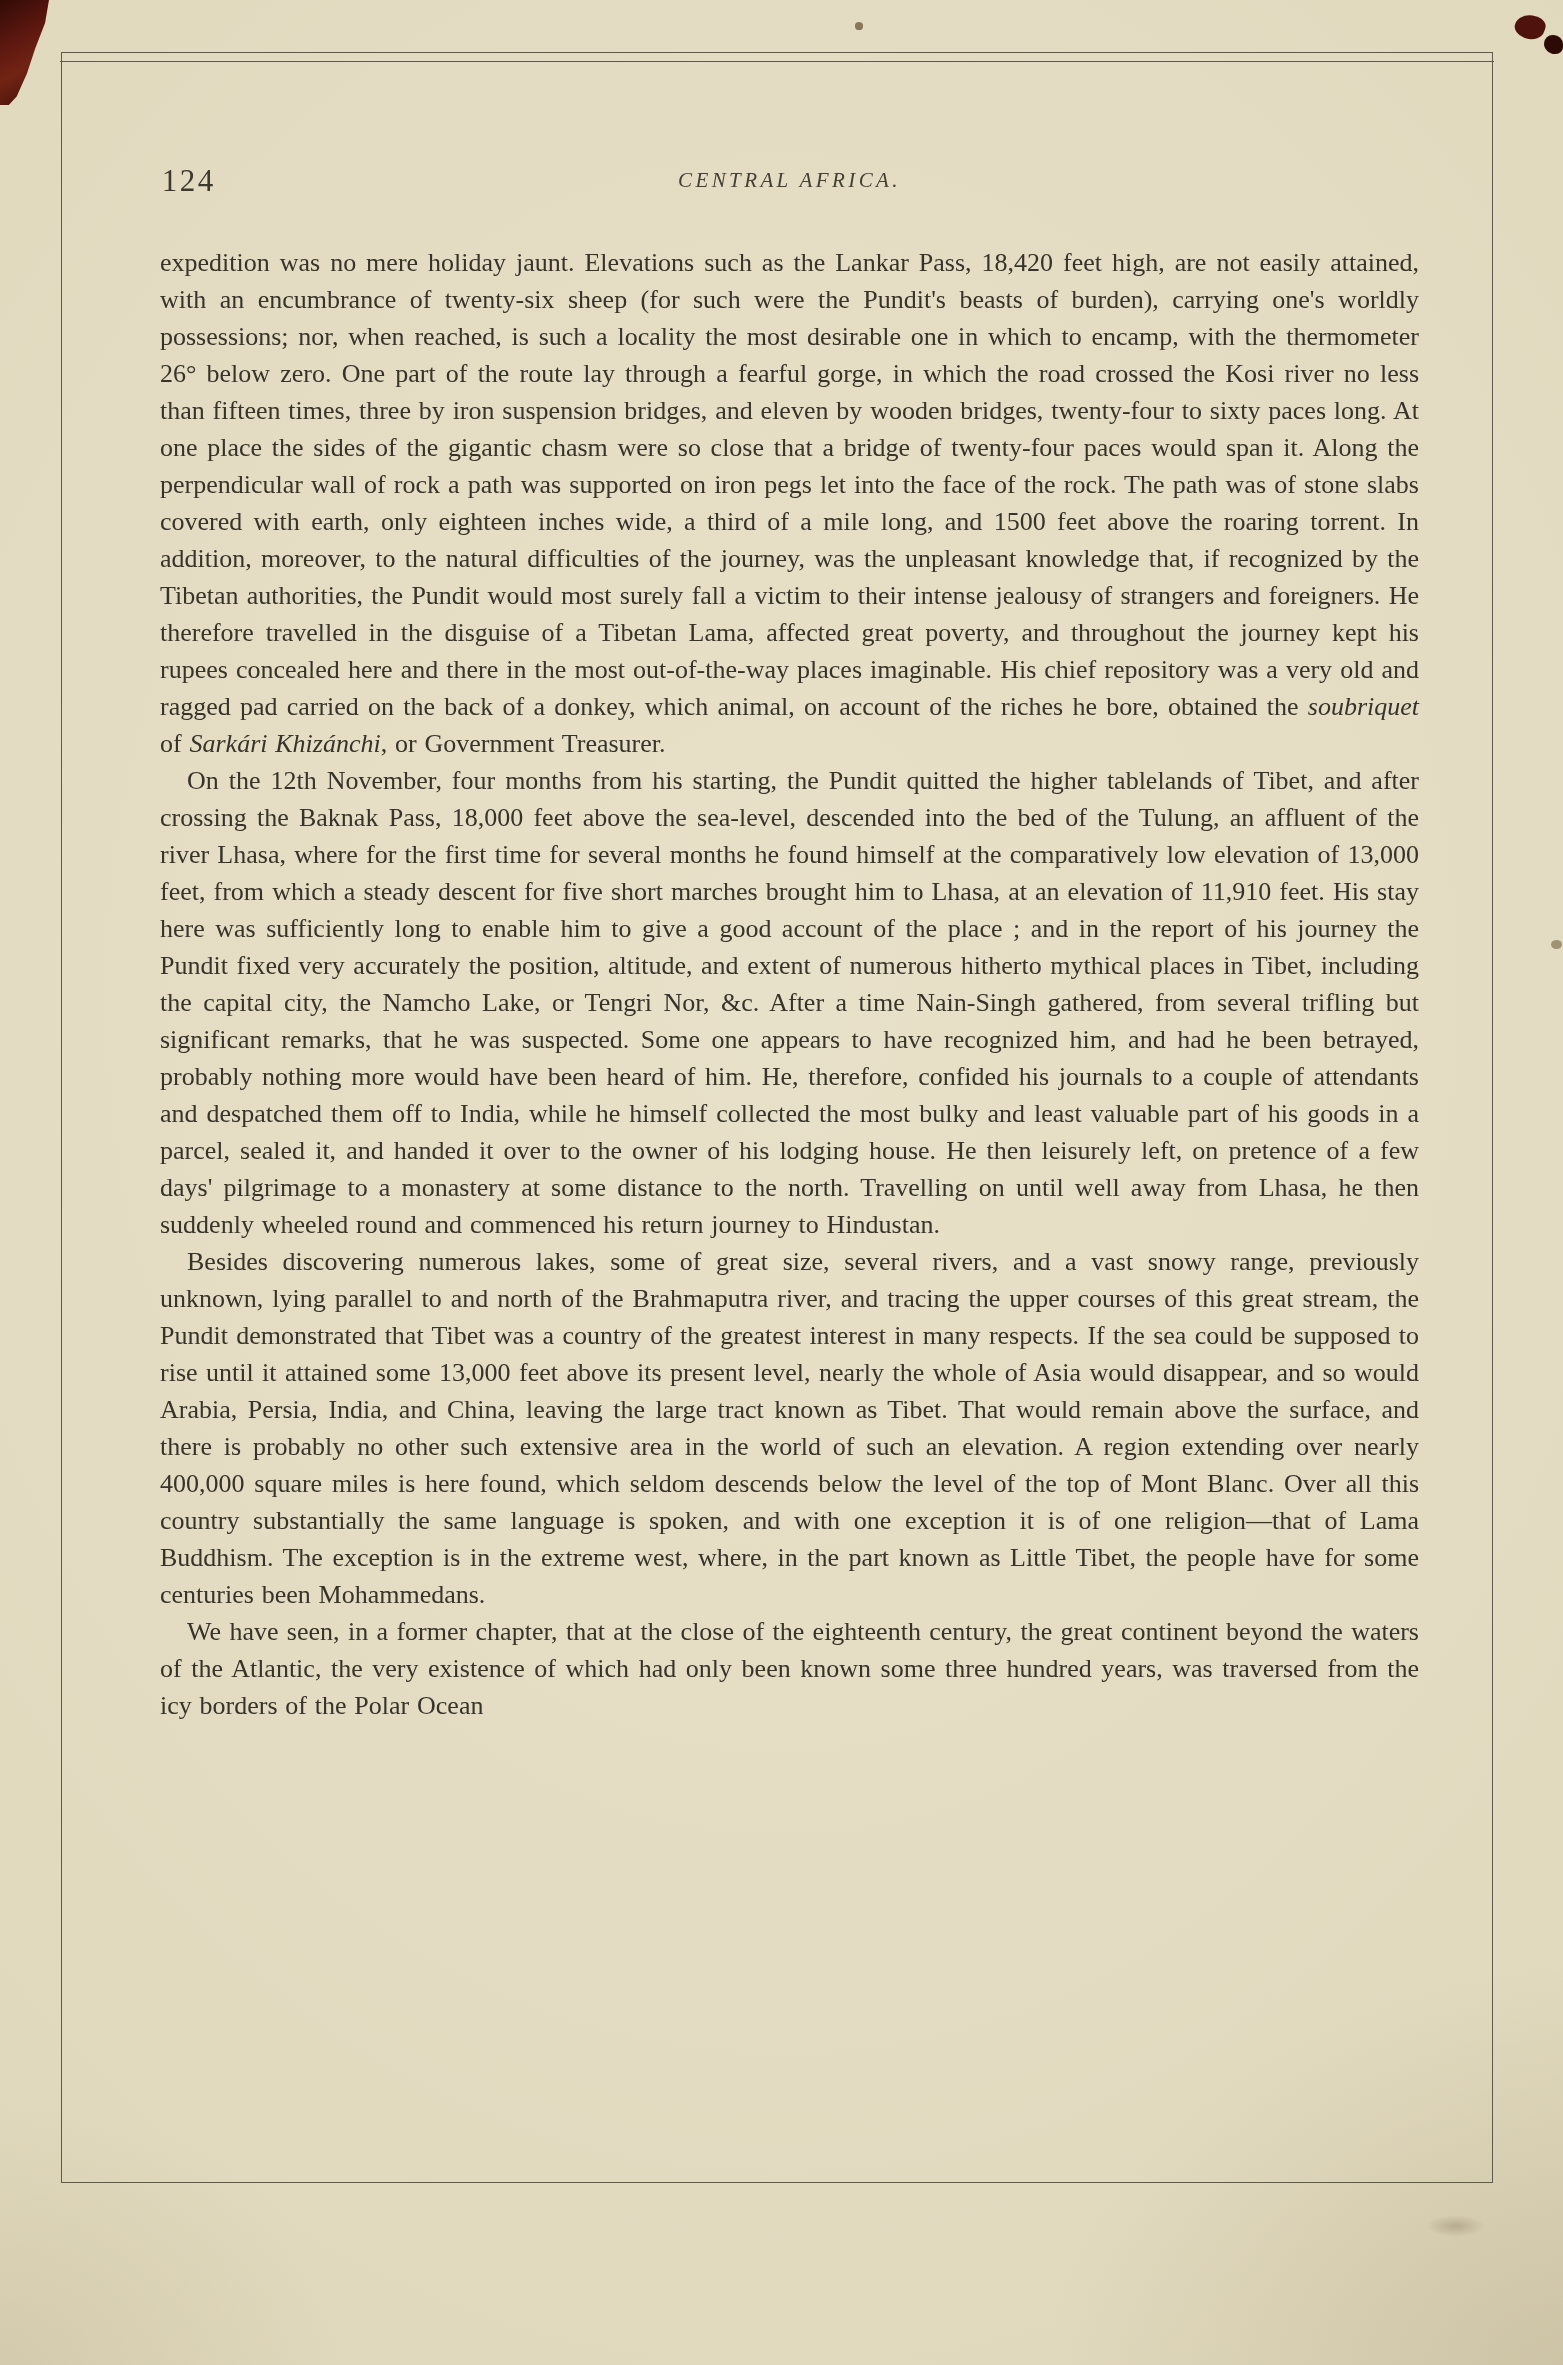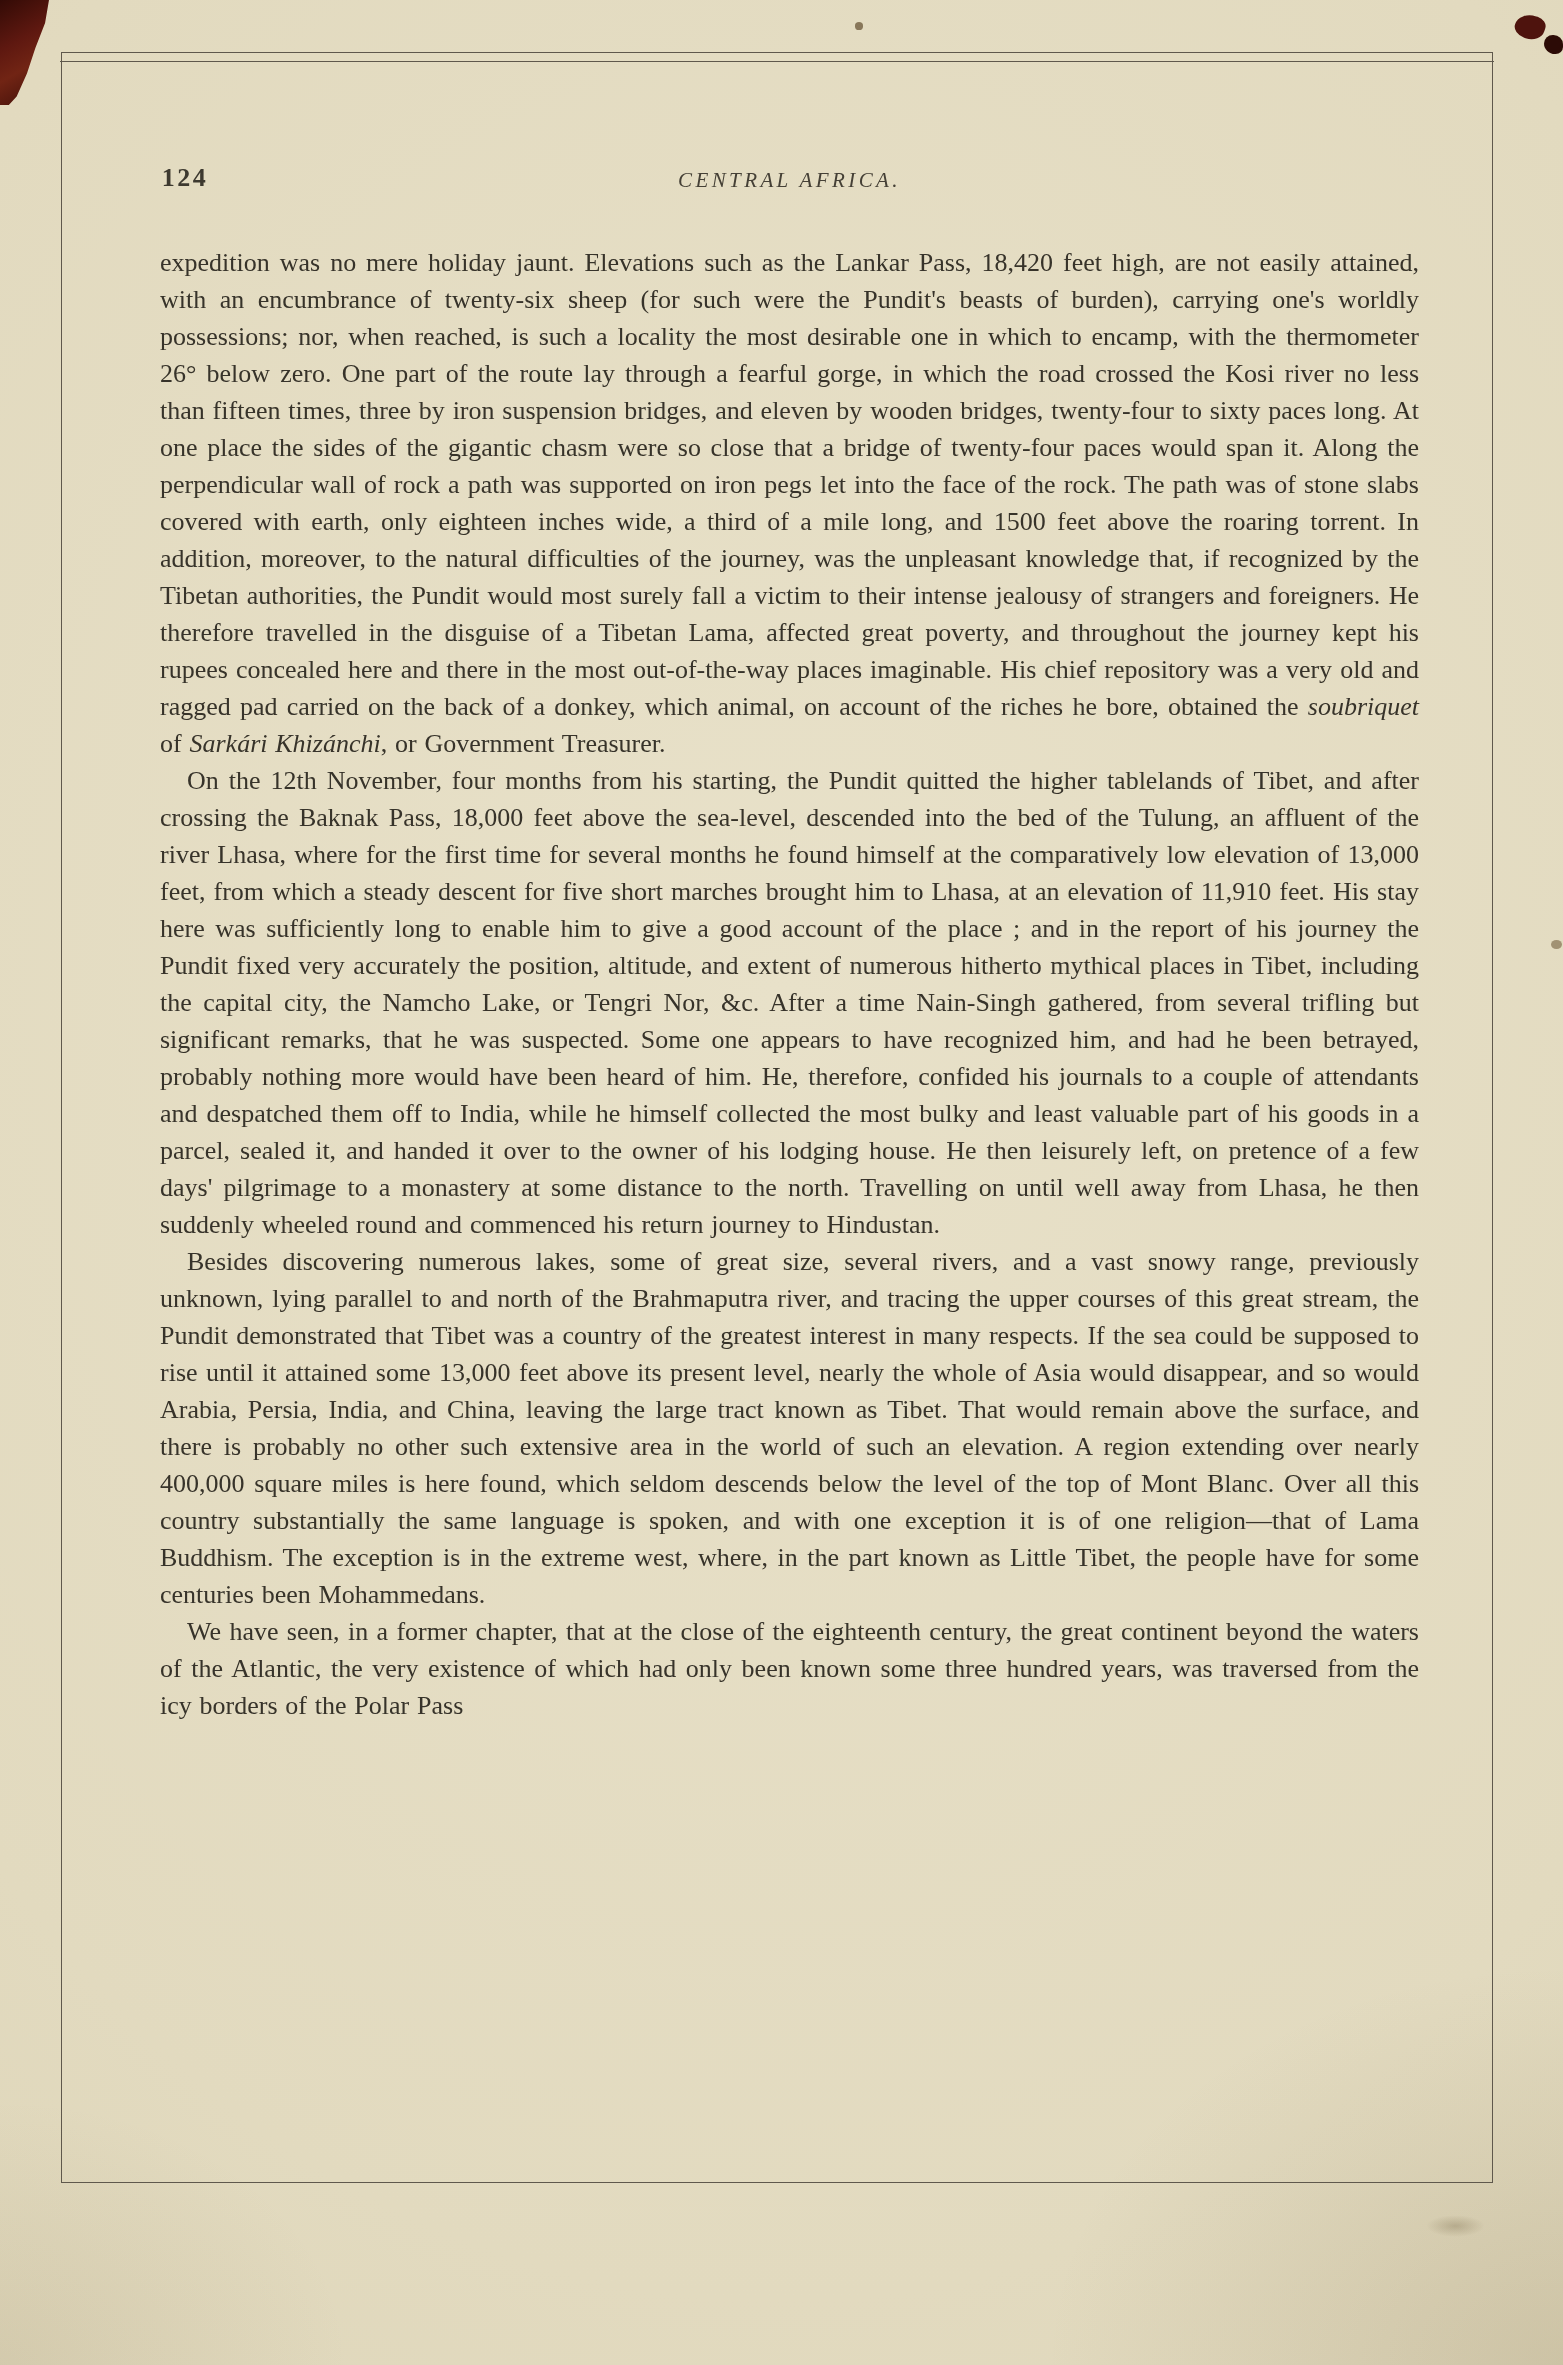--- a/index.html
+++ b/index.html
@@ -64,21 +64,21 @@
     position: absolute; left: -1.7px; top: 7.6px; width: calc(100% + 3.4px);
     border-top: 1.7px solid #5f584c;
   }
   .content {
     position: absolute; left: 98px; right: 73px; top: 110px;
     color: #38342b;
   }
   .header-row { position: relative; height: 32px; margin-bottom: 49px; }
   .page-number {
     position: absolute; left: 1.7px; top: 0;
-    font-size: 26px; letter-spacing: 2.5px; color: #3d392f; font-weight: bold;
+    font-size: 31px; letter-spacing: 2.5px; color: #3d392f;
   }
   .running-header {
     position: absolute; left: 50%; top: 5px; transform: translateX(-50%);
     font-size: 21px; letter-spacing: 3.4px; color: #454036; white-space: nowrap; font-style: italic;
   }
   .body-para {
     font-size: 26px; line-height: 37px;
     text-align: justify; color: #37332a;
     word-spacing: 1.3px;
   }
@@ -114,17 +114,17 @@
       <span class="running-header">CENTRAL AFRICA.</span>
     </div>
 
     <p class="body-para"><span>expedition was no mere holiday jaunt.  Elevations such as the Lankar Pass, 18,420 feet high, are not easily attained, with an encumbrance of twenty-six sheep (for such were the Pundit's beasts of burden), carrying one's worldly possessions; nor, when reached, is such a locality the most desirable one in which to encamp, with the thermometer 26° below zero.  One part of the route lay through a fearful gorge, in which the road crossed the Kosi river no less than fifteen times, three by iron suspension bridges, and eleven by wooden bridges, twenty-four to sixty paces long.  At one place the sides of the gigantic chasm were so close that a bridge of twenty-four paces would span it.  Along the perpendicular wall of rock a path was supported on iron pegs let into the face of the rock.  The path was of stone slabs covered with earth, only eighteen inches wide, a third of a mile long, and 1500 feet above the roaring torrent.  In addition, moreover, to the natural difficulties of the journey, was the unpleasant knowledge that, if recognized by the Tibetan authorities, the Pundit would most surely fall a victim to their intense jealousy of strangers and foreigners.  He therefore travelled in the disguise of a Tibetan Lama, affected great poverty, and throughout the journey kept his rupees concealed here and there in the most out-of-the-way places imaginable.  His chief repository was a very old and ragged pad carried on the back of a donkey, which animal, on account of the riches he bore, obtained the </span><i>soubriquet</i><span> of </span><i>Sarkári Khizánchi</i><span>, or Government Treasurer.</span></p>
 
     <p class="body-para indent">On the 12th November, four months from his starting, the Pundit quitted the higher tablelands of Tibet, and after crossing the Baknak Pass, 18,000 feet above the sea-level, descended into the bed of the Tulung, an affluent of the river Lhasa, where for the first time for several months he found himself at the comparatively low elevation of 13,000 feet, from which a steady descent for five short marches brought him to Lhasa, at an elevation of 11,910 feet. His stay here was sufficiently long to enable him to give a good account of the place ; and in the report of his journey the Pundit fixed very accurately the position, altitude, and extent of numerous hitherto mythical places in Tibet, including the capital city, the Namcho Lake, or Tengri Nor, &amp;c.  After a time Nain-Singh gathered, from several trifling but significant remarks, that he was suspected.  Some one appears to have recognized him, and had he been betrayed, probably nothing more would have been heard of him.  He, therefore, confided his journals to a couple of attendants and despatched them off to India, while he himself collected the most bulky and least valuable part of his goods in a parcel, sealed it, and handed it over to the owner of his lodging house.  He then leisurely left, on pretence of a few days' pilgrimage to a monastery at some distance to the north.  Travelling on until well away from Lhasa, he then suddenly wheeled round and commenced his return journey to Hindustan.</p>
 
     <p class="body-para indent">Besides discovering numerous lakes, some of great size, several rivers, and a vast snowy range, previously unknown, lying parallel to and north of the Brahmaputra river, and tracing the upper courses of this great stream, the Pundit demonstrated that Tibet was a country of the greatest interest in many respects.  If the sea could be supposed to rise until it attained some 13,000 feet above its present level, nearly the whole of Asia would disappear, and so would Arabia, Persia, India, and China, leaving the large tract known as Tibet.  That would remain above the surface, and there is probably no other such extensive area in the world of such an elevation.  A region extending over nearly 400,000 square miles is here found, which seldom descends below the level of the top of Mont Blanc.  Over all this country substantially the same language is spoken, and with one exception it is of one religion—that of Lama Buddhism. The exception is in the extreme west, where, in the part known as Little Tibet, the people have for some centuries been Mohammedans.</p>
 
 
-    <p class="body-para indent">We have seen, in a former chapter, that at the close of the eighteenth century, the great continent beyond the waters of the Atlantic, the very existence of which had only been known some three hundred years, was traversed from the icy borders of the Polar Pass</p>
+    <p class="body-para indent">We have seen, in a former chapter, that at the close of the eighteenth century, the great continent beyond the waters of the Atlantic, the very existence of which had only been known some three hundred years, was traversed from the icy borders of the Polar Ocean</p>
 
   </div>
 </div>
 
 
 </body></html>

